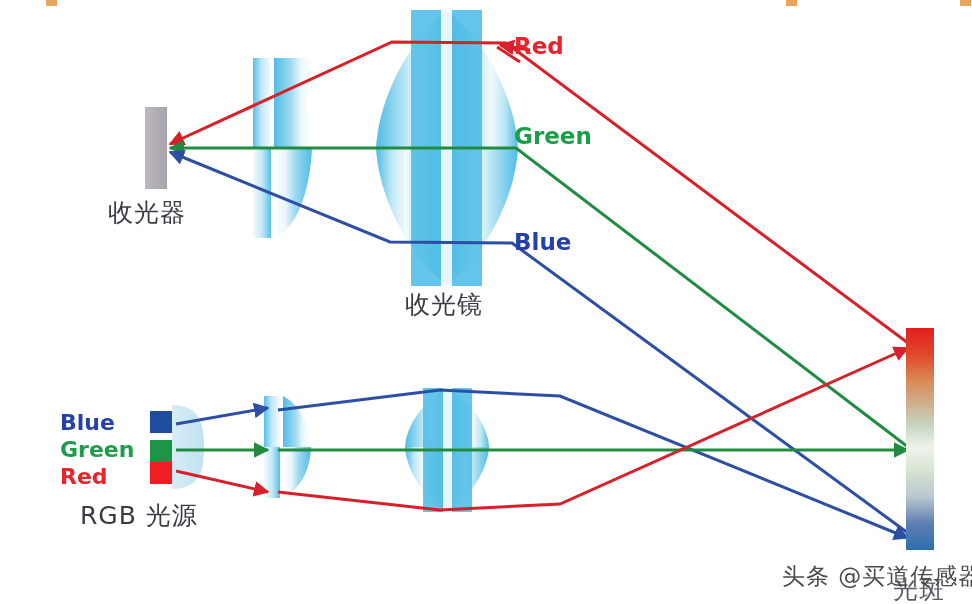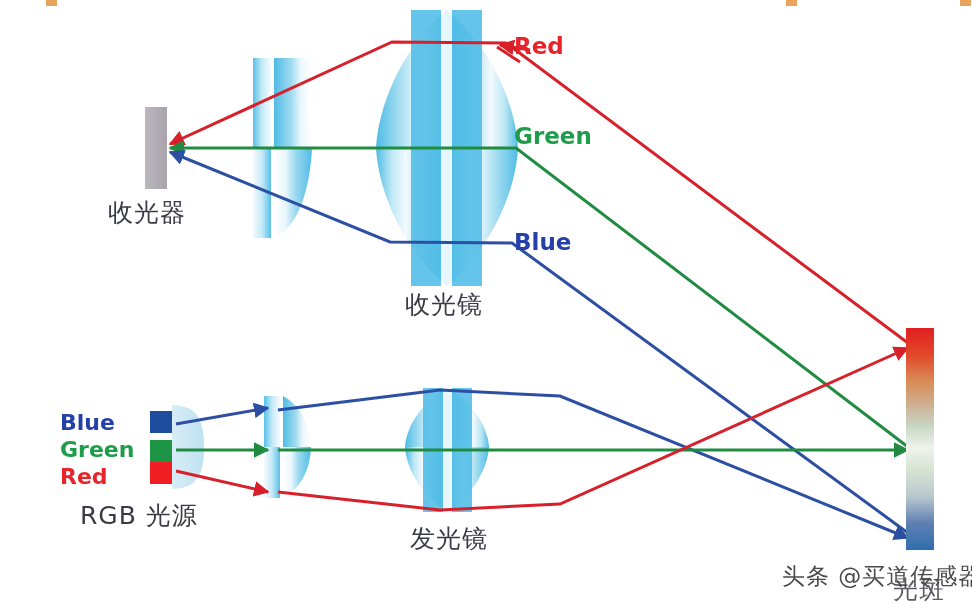--- a/index.html
+++ b/index.html
@@ -240,21 +240,20 @@
   </svg>
 
   <div class="edge-tick" style="left:46px;"></div>
   <div class="edge-tick" style="left:786px;"></div>
   <div class="edge-tick" style="left:960px;"></div>
 
   <div class="cn-label" style="left:108px; top:196px;">收光器</div>
 
   <div class="cn-label" style="left:405px; top:288px;">收光镜</div>
 
-  <div class="cn-label" style="left:410px; top:522px;">发光镜</div>
 
   <div class="cn-label" style="left:80px; top:499px;">RGB 光源</div>
 
   <div class="cn-label" style="left:893px; top:573px; color:#5a5a62;">光斑</div>
 
   <div class="ray-label" style="left:514px; top:33px; color:#e8232a;">Red</div>
 
   <div class="ray-label" style="left:514px; top:123px; color:#1d9c4a;">Green</div>
 
   <div class="ray-label" style="left:514px; top:229px; color:#2540a8;">Blue</div>

